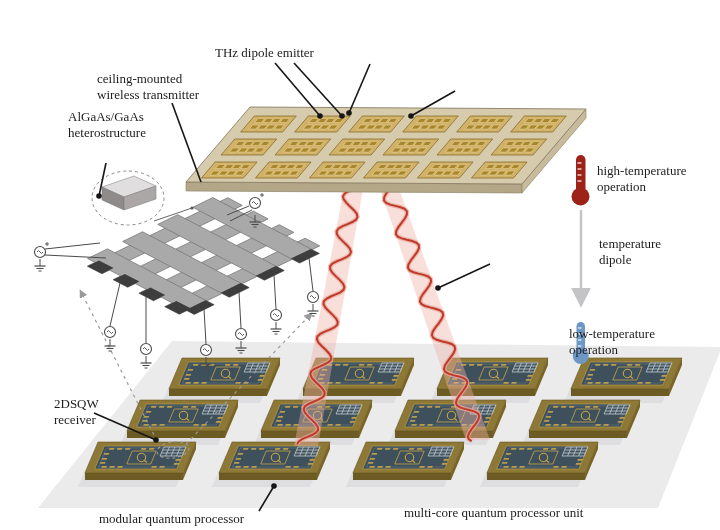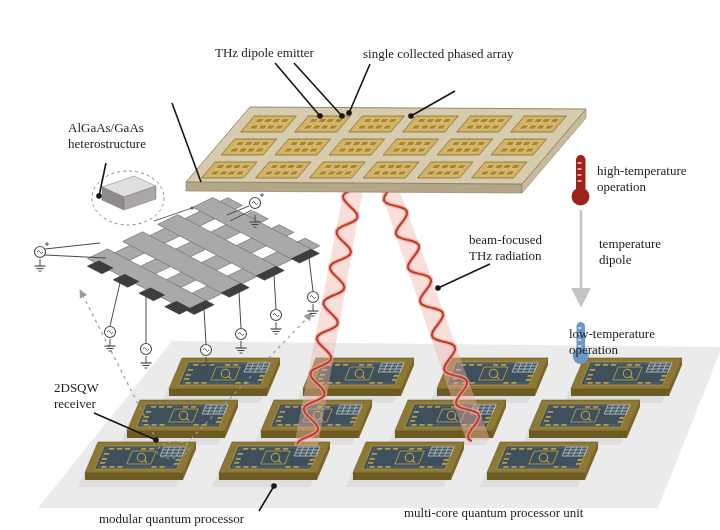--- a/index.html
+++ b/index.html
@@ -792,52 +792,49 @@
         <circle cx="558.75" cy="356" r="8" fill="#6d98c6"></circle>
         <line x1="556" y1="328" x2="559.5" y2="328" stroke="#fff" stroke-width="1.1"></line>
         <line x1="556" y1="334" x2="559.5" y2="334" stroke="#fff" stroke-width="1.1"></line>
         <line x1="556" y1="340" x2="559.5" y2="340" stroke="#fff" stroke-width="1.1"></line>
         <line x1="556" y1="346" x2="559.5" y2="346" stroke="#fff" stroke-width="1.1"></line>
       </g>
   </svg>
 
   <div class="lbl" style="left:193px;top:45px">THz dipole emitter</div>
 
-  <div class="lbl" style="left:341px;top:46px">single collected phased array</div>
 
   <div class="lbl" style="left:75px;top:71px">
+    <div>ceiling-mounted</div>
+    <div>wireless transmitter</div>
   </div>
 
 
-  <div class="lbl" style="left:46px;top:120px">
+  <div class="lbl" style="left:46px;top:109px">
     <div>AlGaAs/GaAs</div>
     <div>heterostructure</div>
   </div>
 
-  <div class="lbl" style="left:447px;top:232px">
-    <div>beam-focused</div>
-    <div>THz radiation</div>
-  </div>
 
   <div class="lbl" style="left:575px;top:163px">
     <div>high-temperature</div>
     <div>operation</div>
   </div>
 
   <div class="lbl" style="left:577px;top:236px">
     <div>temperature</div>
     <div>dipole</div>
   </div>
 
   <div class="lbl" style="left:547px;top:326px">
     <div>low-temperature</div>
     <div>operation</div>
   </div>
 
-  <div class="lbl" style="left:32px;top:380px">
+  <div class="lbl" style="left:32px;top:396px">
     <div>2DSQW</div>
     <div>receiver</div>
   </div>
 
   <div class="lbl" style="left:77px;top:511px">modular quantum processor</div>
 
   <div class="lbl" style="left:382px;top:505px">multi-core quantum processor unit</div>
 </div>
 
 </body></html>

